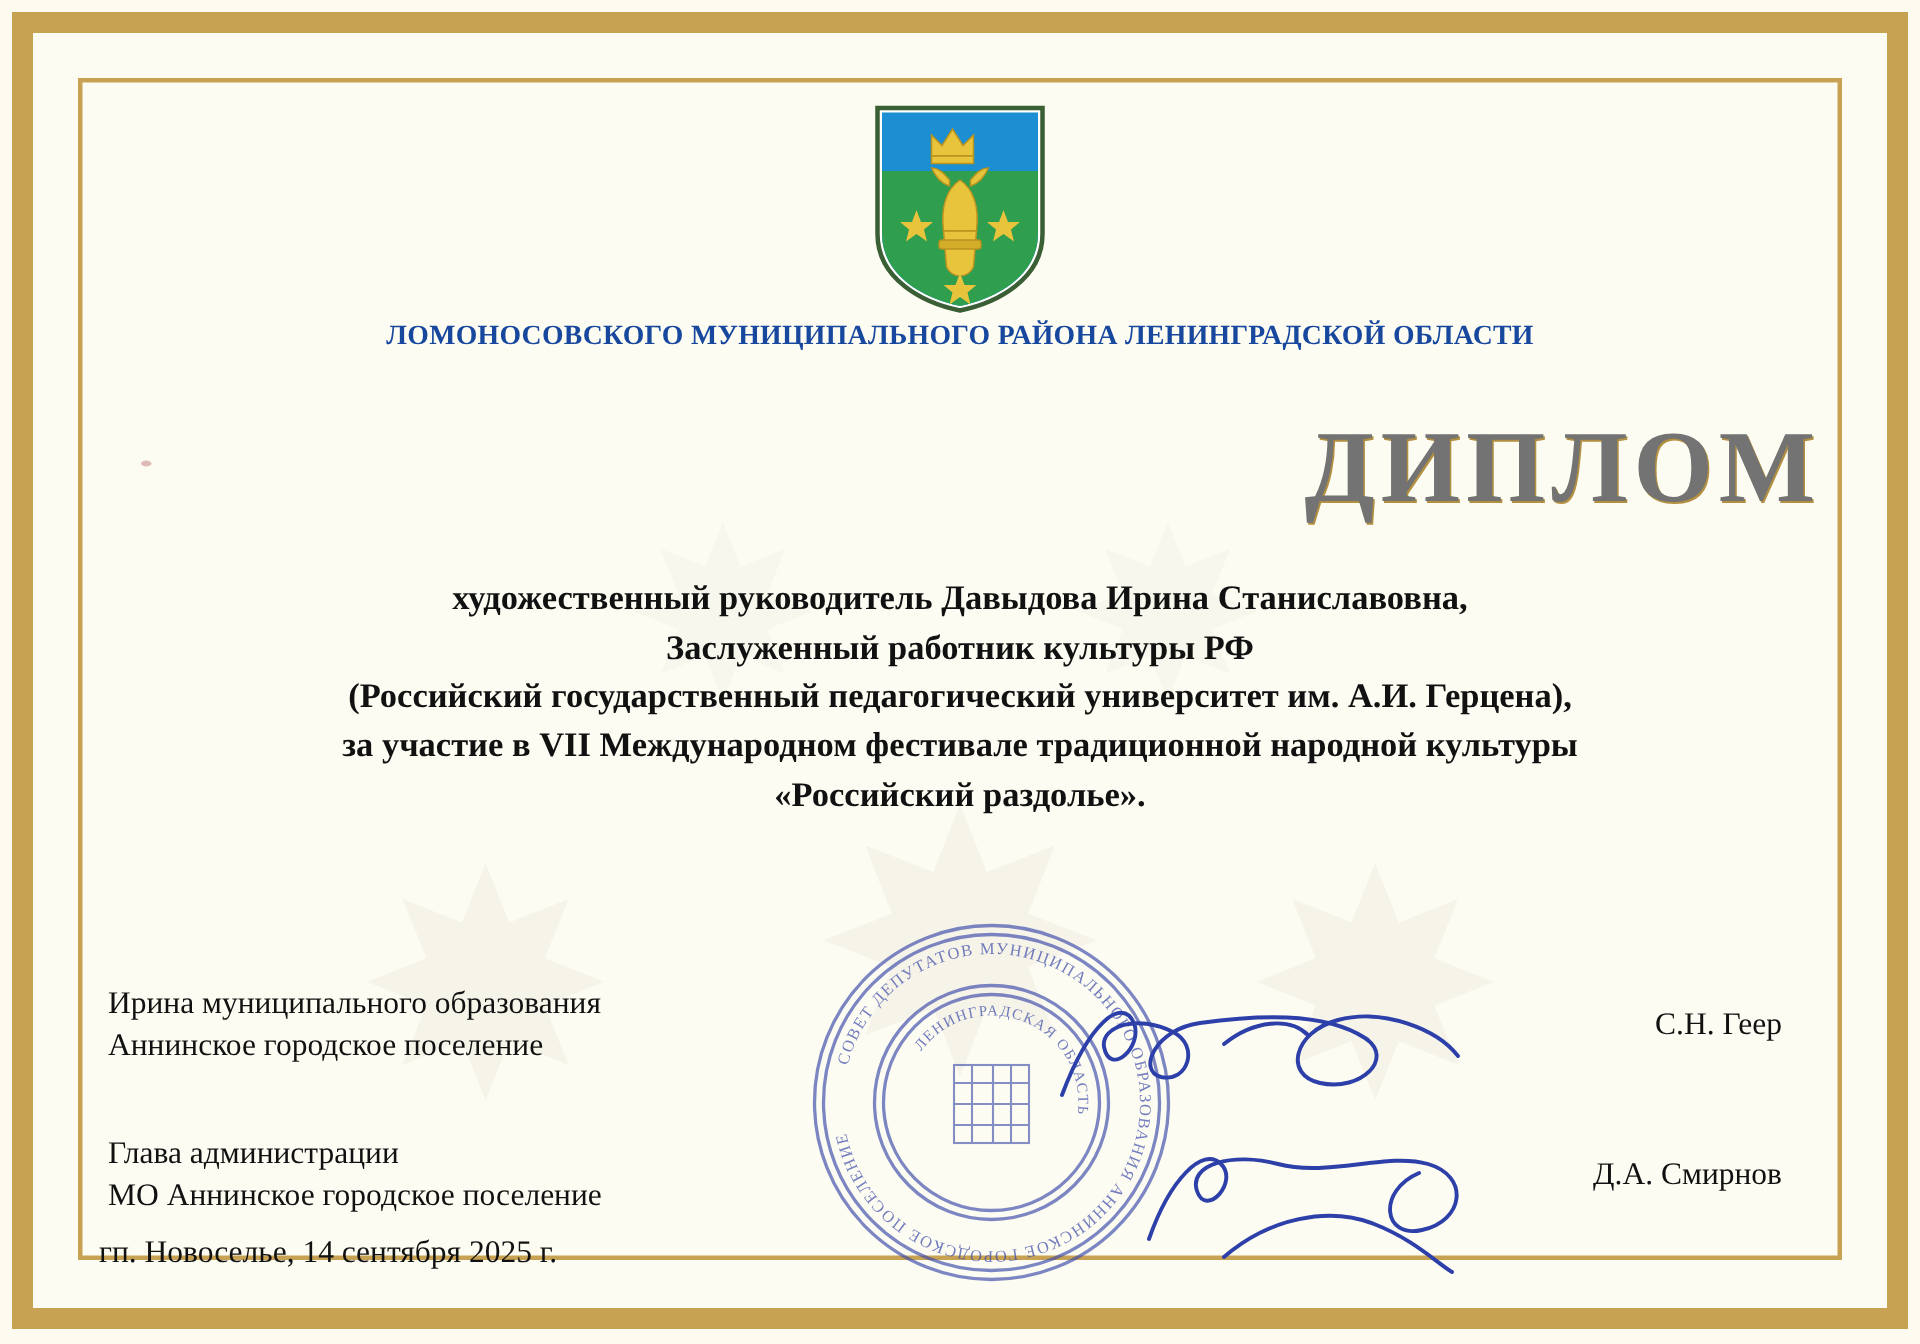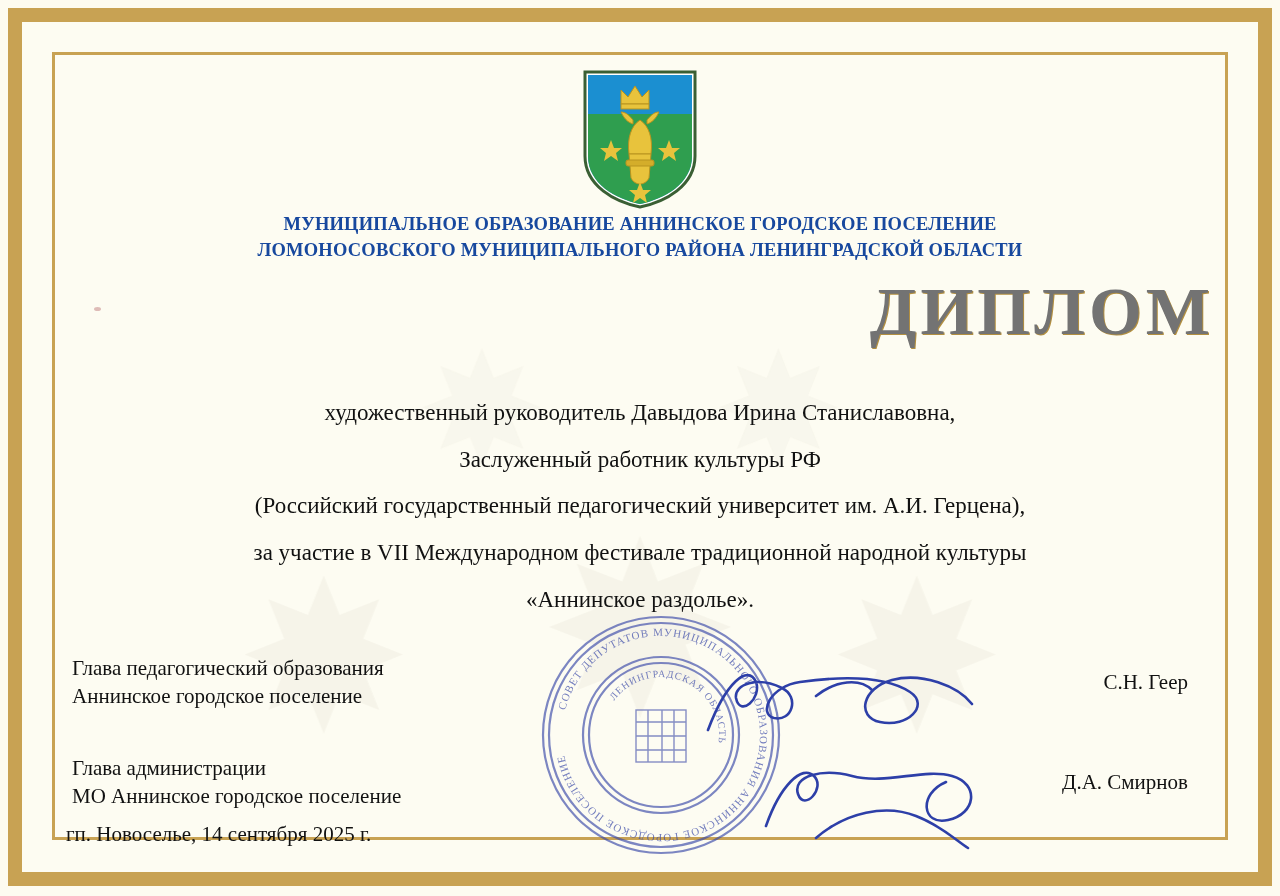--- a/index.html
+++ b/index.html
@@ -111,21 +111,22 @@
   }
   .awarded-block .line-award {
     font-size: 22px;
   }
   .awarded-block .line-name {
     font-weight: bold;
     font-size: 24px;
     margin-top: 2px;
   }
   .awarded-block .line {
-    margin-top: 15px;
+    margin-top: 1px;
+    font-weight: bold;
   }
 
   .signatures {
     position: absolute;
     left: 6px;
     right: 6px;
     top: 592px;
   }
   .sig-row {
     position: relative;
@@ -240,38 +241,37 @@
         </g>
 
         <g fill="#e8c33c">
           <polygon points="30,72 33,80 41,80 35,85 37,93 30,88 23,93 25,85 19,80 27,80"></polygon>
           <polygon points="88,72 91,80 99,80 93,85 95,93 88,88 81,93 83,85 77,80 85,80"></polygon>
           <polygon points="59,114 62,122 70,122 64,127 66,135 59,130 52,135 54,127 48,122 56,122"></polygon>
         </g>
       </svg>
 
       <div class="org-title">
-        <div>МУНИЦИПАЛЬНОЕ ОБРАЗОВАНИЕ АННИНСКОЕ ГОРОДСКОЕ ПОСЕЛЕНИЕ</div>
         <div>ЛОМОНОСОВСКОГО МУНИЦИПАЛЬНОГО РАЙОНА ЛЕНИНГРАДСКОЙ ОБЛАСТИ</div>
       </div>
 
       <div class="diploma-word">ДИПЛОМ</div>
 
       <div class="awarded-block">
         <div class="line">художественный руководитель Давыдова Ирина Станиславовна,</div>
         <div class="line">Заслуженный работник культуры РФ</div>
         <div class="line">(Российский государственный педагогический университет им. А.И. Герцена),</div>
         <div class="line">за участие в VII Международном фестивале традиционной народной культуры</div>
-        <div class="line">«Аннинское раздолье».</div>
+        <div class="line">«Российский раздолье».</div>
       </div>
 
       <div class="signatures">
         <div class="sig-row">
           <div class="sig-left">
-            <div>Глава педагогический образования</div>
+            <div>Ирина муниципального образования</div>
             <div>Аннинское городское поселение</div>
           </div>
           <div class="sig-right">С.Н. Геер</div>
         </div>
 
         <div class="sig-row">
           <div class="sig-left">
             <div>Глава администрации</div>
             <div>МО Аннинское городское поселение</div>
           </div>

